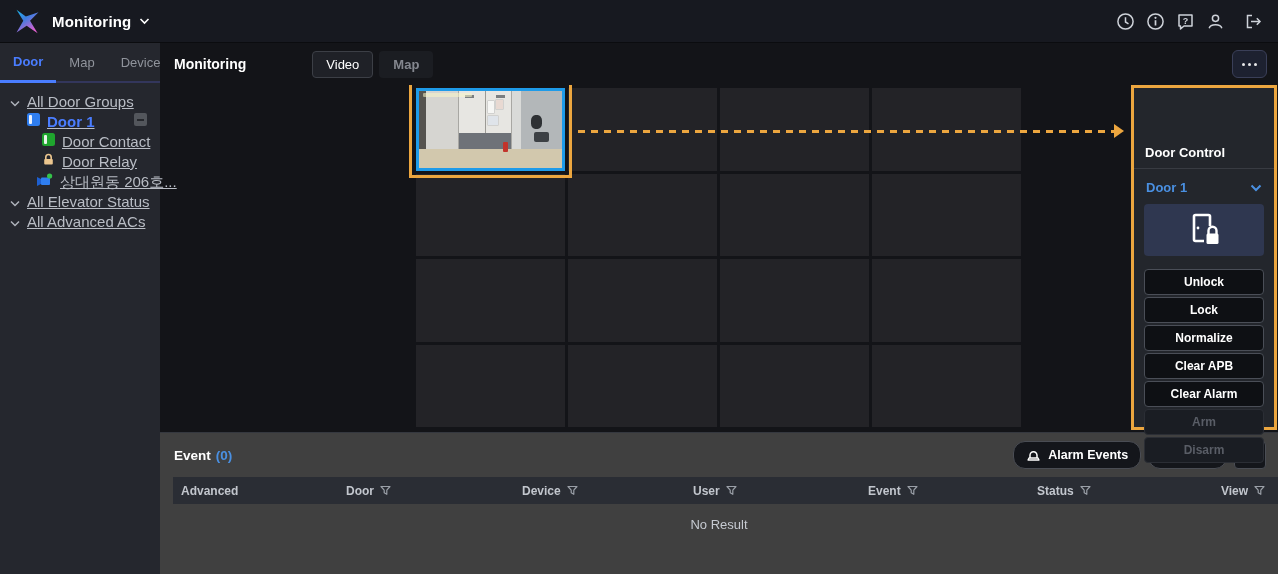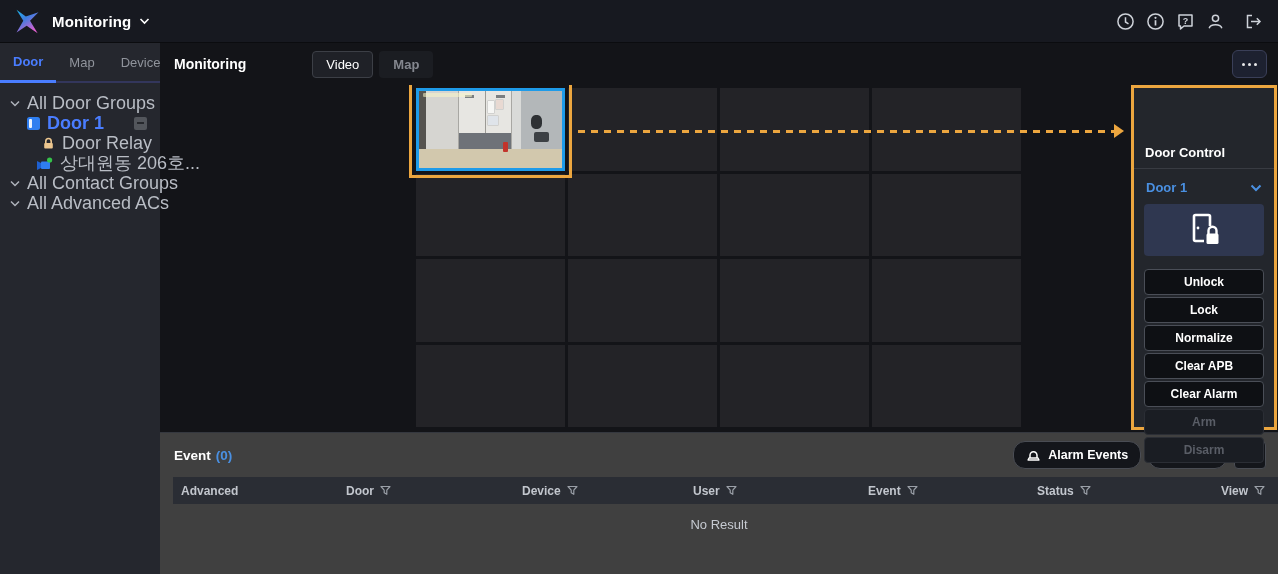--- a/index.html
+++ b/index.html
@@ -15,21 +15,21 @@
   .topbar-right { margin-left:auto; display:flex; align-items:center; gap:9px; }
   .tb-icon { width:21px; height:21px; display:flex; align-items:center; justify-content:center; cursor:pointer; }
   .tb-icon.last { margin-left:8px; }
 
   
   .sidebar { position:absolute; left:0; top:43px; width:160px; bottom:0; background:#25272e; z-index:20; }
   .side-tabs { height:40px; display:flex; align-items:stretch; border-bottom:2px solid #33365c; }
   .side-tab { padding:0 13px; display:flex; align-items:center; font-size:13px; color:#90949c; cursor:pointer; }
   .side-tab.active { color:#4a7dff; font-weight:bold; border-bottom:3px solid #4a7dff; margin-bottom:-2px; }
   .tree { padding-top:10px; }
-  .tree-row { height:20px; display:flex; align-items:center; font-size:18px; color:#b9bdc5; cursor:pointer; white-space:nowrap; }
+  .tree-row { height:20px; display:flex; font-size:15px; color:#b9bdc5; cursor:pointer; white-space:nowrap;text-decoration:underline; }
   .tree-row .lbl { margin-left:7px; }
   .tree-row.sel .lbl { color:#4a7dff; font-weight:bold; }
   .ind0 { padding-left:10px; } .ind1 { padding-left:27px; } .ind2 { padding-left:42px; } .ind2c { padding-left:36px; }
   .chev { display:flex; align-items:center; }
   .door-sq { width:13px; height:13px; border-radius:2.5px; position:relative; flex:0 0 auto; }
   .door-sq.blue { background:#2f7ef0; } .door-sq.green { background:#1fa52e; }
   .door-sq::after { content:""; position:absolute; left:2px; top:2px; width:3px; height:9px; background:rgba(255,255,255,.9); border-radius:1px; }
   .minus-btn { margin-left:auto; margin-right:13px; width:13px; height:13px; background:#53565c; border-radius:2px;
     display:flex; align-items:center; justify-content:center; cursor:pointer; }
   .minus-btn::after { content:""; width:7px; height:2px; background:#26282d; }
@@ -183,20 +183,24 @@
           </svg>
         </span>
       <span class="lbl">All Door Groups</span>
     </div>
     <div class="tree-row ind1 sel">
       <span class="door-sq blue"></span>
       <span class="lbl">Door 1</span>
       <span class="minus-btn"></span>
     </div>
     <div class="tree-row ind2">
+      <span class="door-sq green"></span>
+      <span class="lbl">Door Contact</span>
+    </div>
+    <div class="tree-row ind2">
       <span style="display:flex;">
         <svg width="13" height="13" viewBox="0 0 13 13">
             <path d="M3.8 6 V4.2 a2.7 2.7 0 0 1 5.4 0 V6" fill="none" stroke="#ecc68f" stroke-width="1.6"></path>
             <rect x="2.2" y="6" width="8.6" height="5.6" rx="1" fill="#ecc68f"></rect>
           </svg>
       </span>
       <span class="lbl">Door Relay</span>
     </div>
     <div class="tree-row ind2c">
       <span style="display:flex;">
@@ -207,21 +211,21 @@
           </svg>
       </span>
       <span class="lbl">상대원동 206호...</span>
     </div>
     <div class="tree-row ind0">
       <span class="chev">
           <svg width="10" height="7" viewBox="0 0 10 7">
             <polyline points="1,1.5 5,5.5 9,1.5" fill="none" stroke="#aeb2ba" stroke-width="1.5"></polyline>
           </svg>
         </span>
-      <span class="lbl">All Contact Groups</span>
+      <span class="lbl">All Elevator Status</span>
     </div>
     <div class="tree-row ind0">
       <span class="chev">
           <svg width="10" height="7" viewBox="0 0 10 7">
             <polyline points="1,1.5 5,5.5 9,1.5" fill="none" stroke="#aeb2ba" stroke-width="1.5"></polyline>
           </svg>
         </span>
       <span class="lbl">All Advanced ACs</span>
     </div>
   </div>

